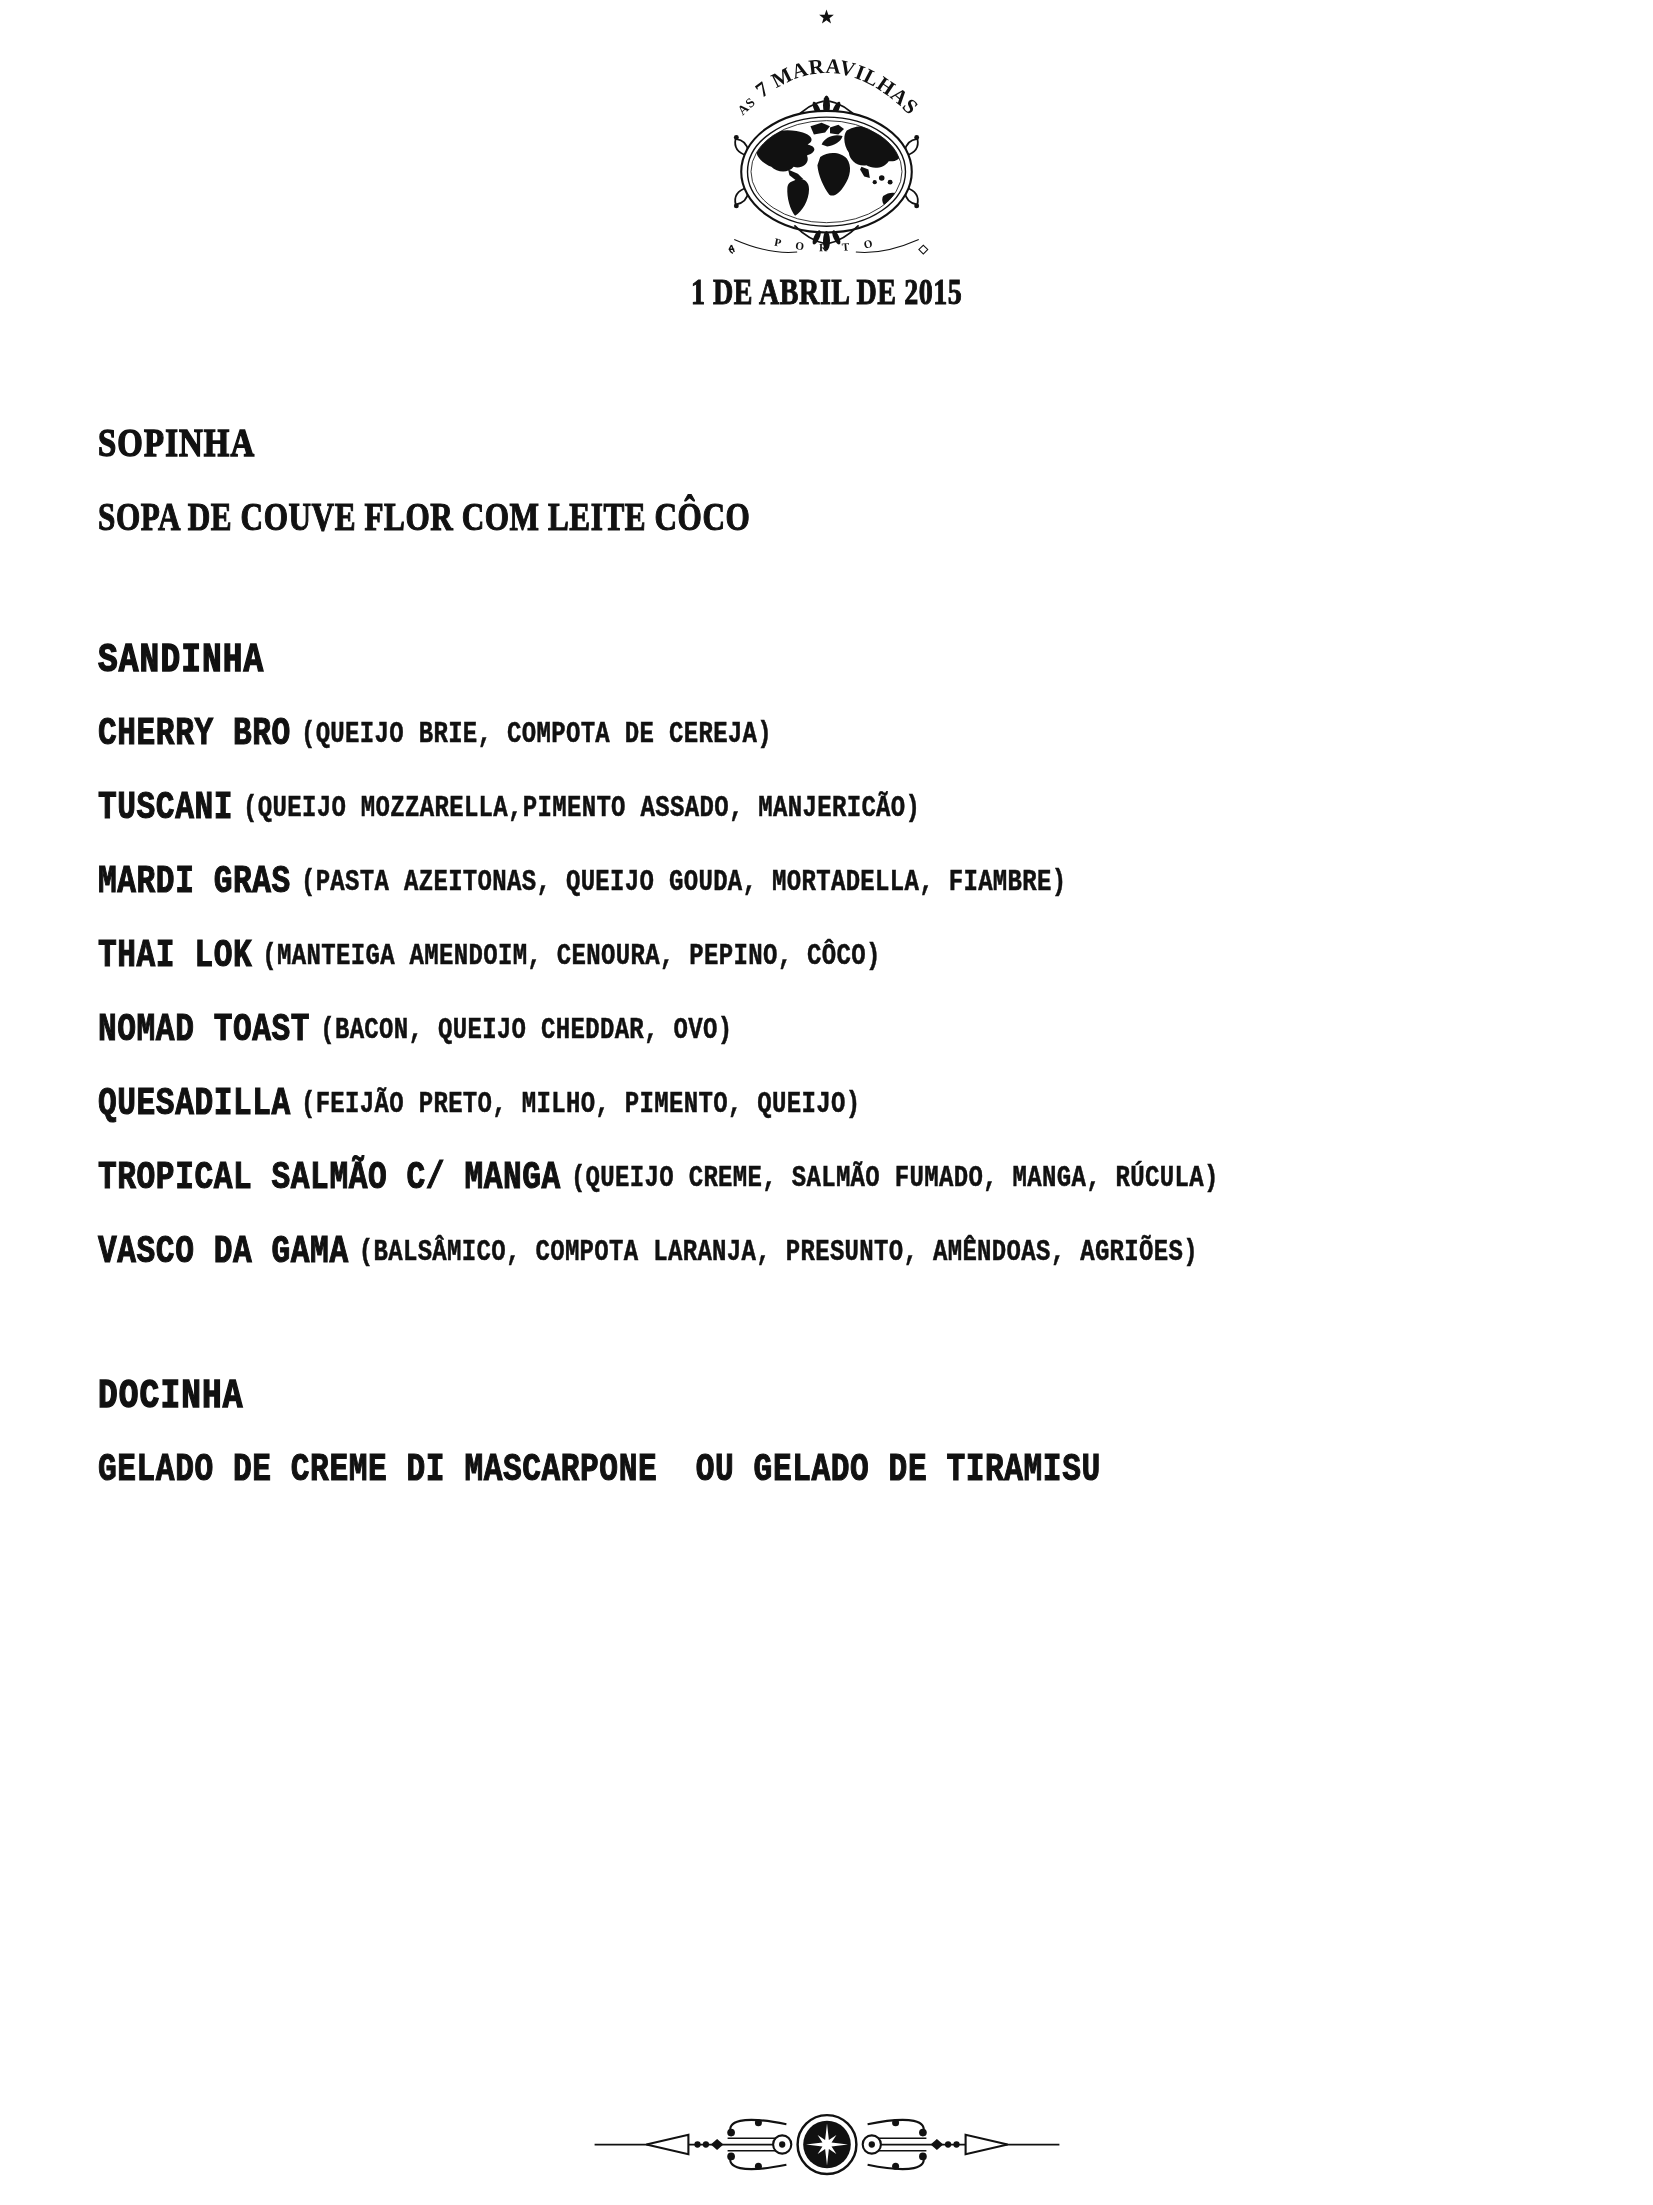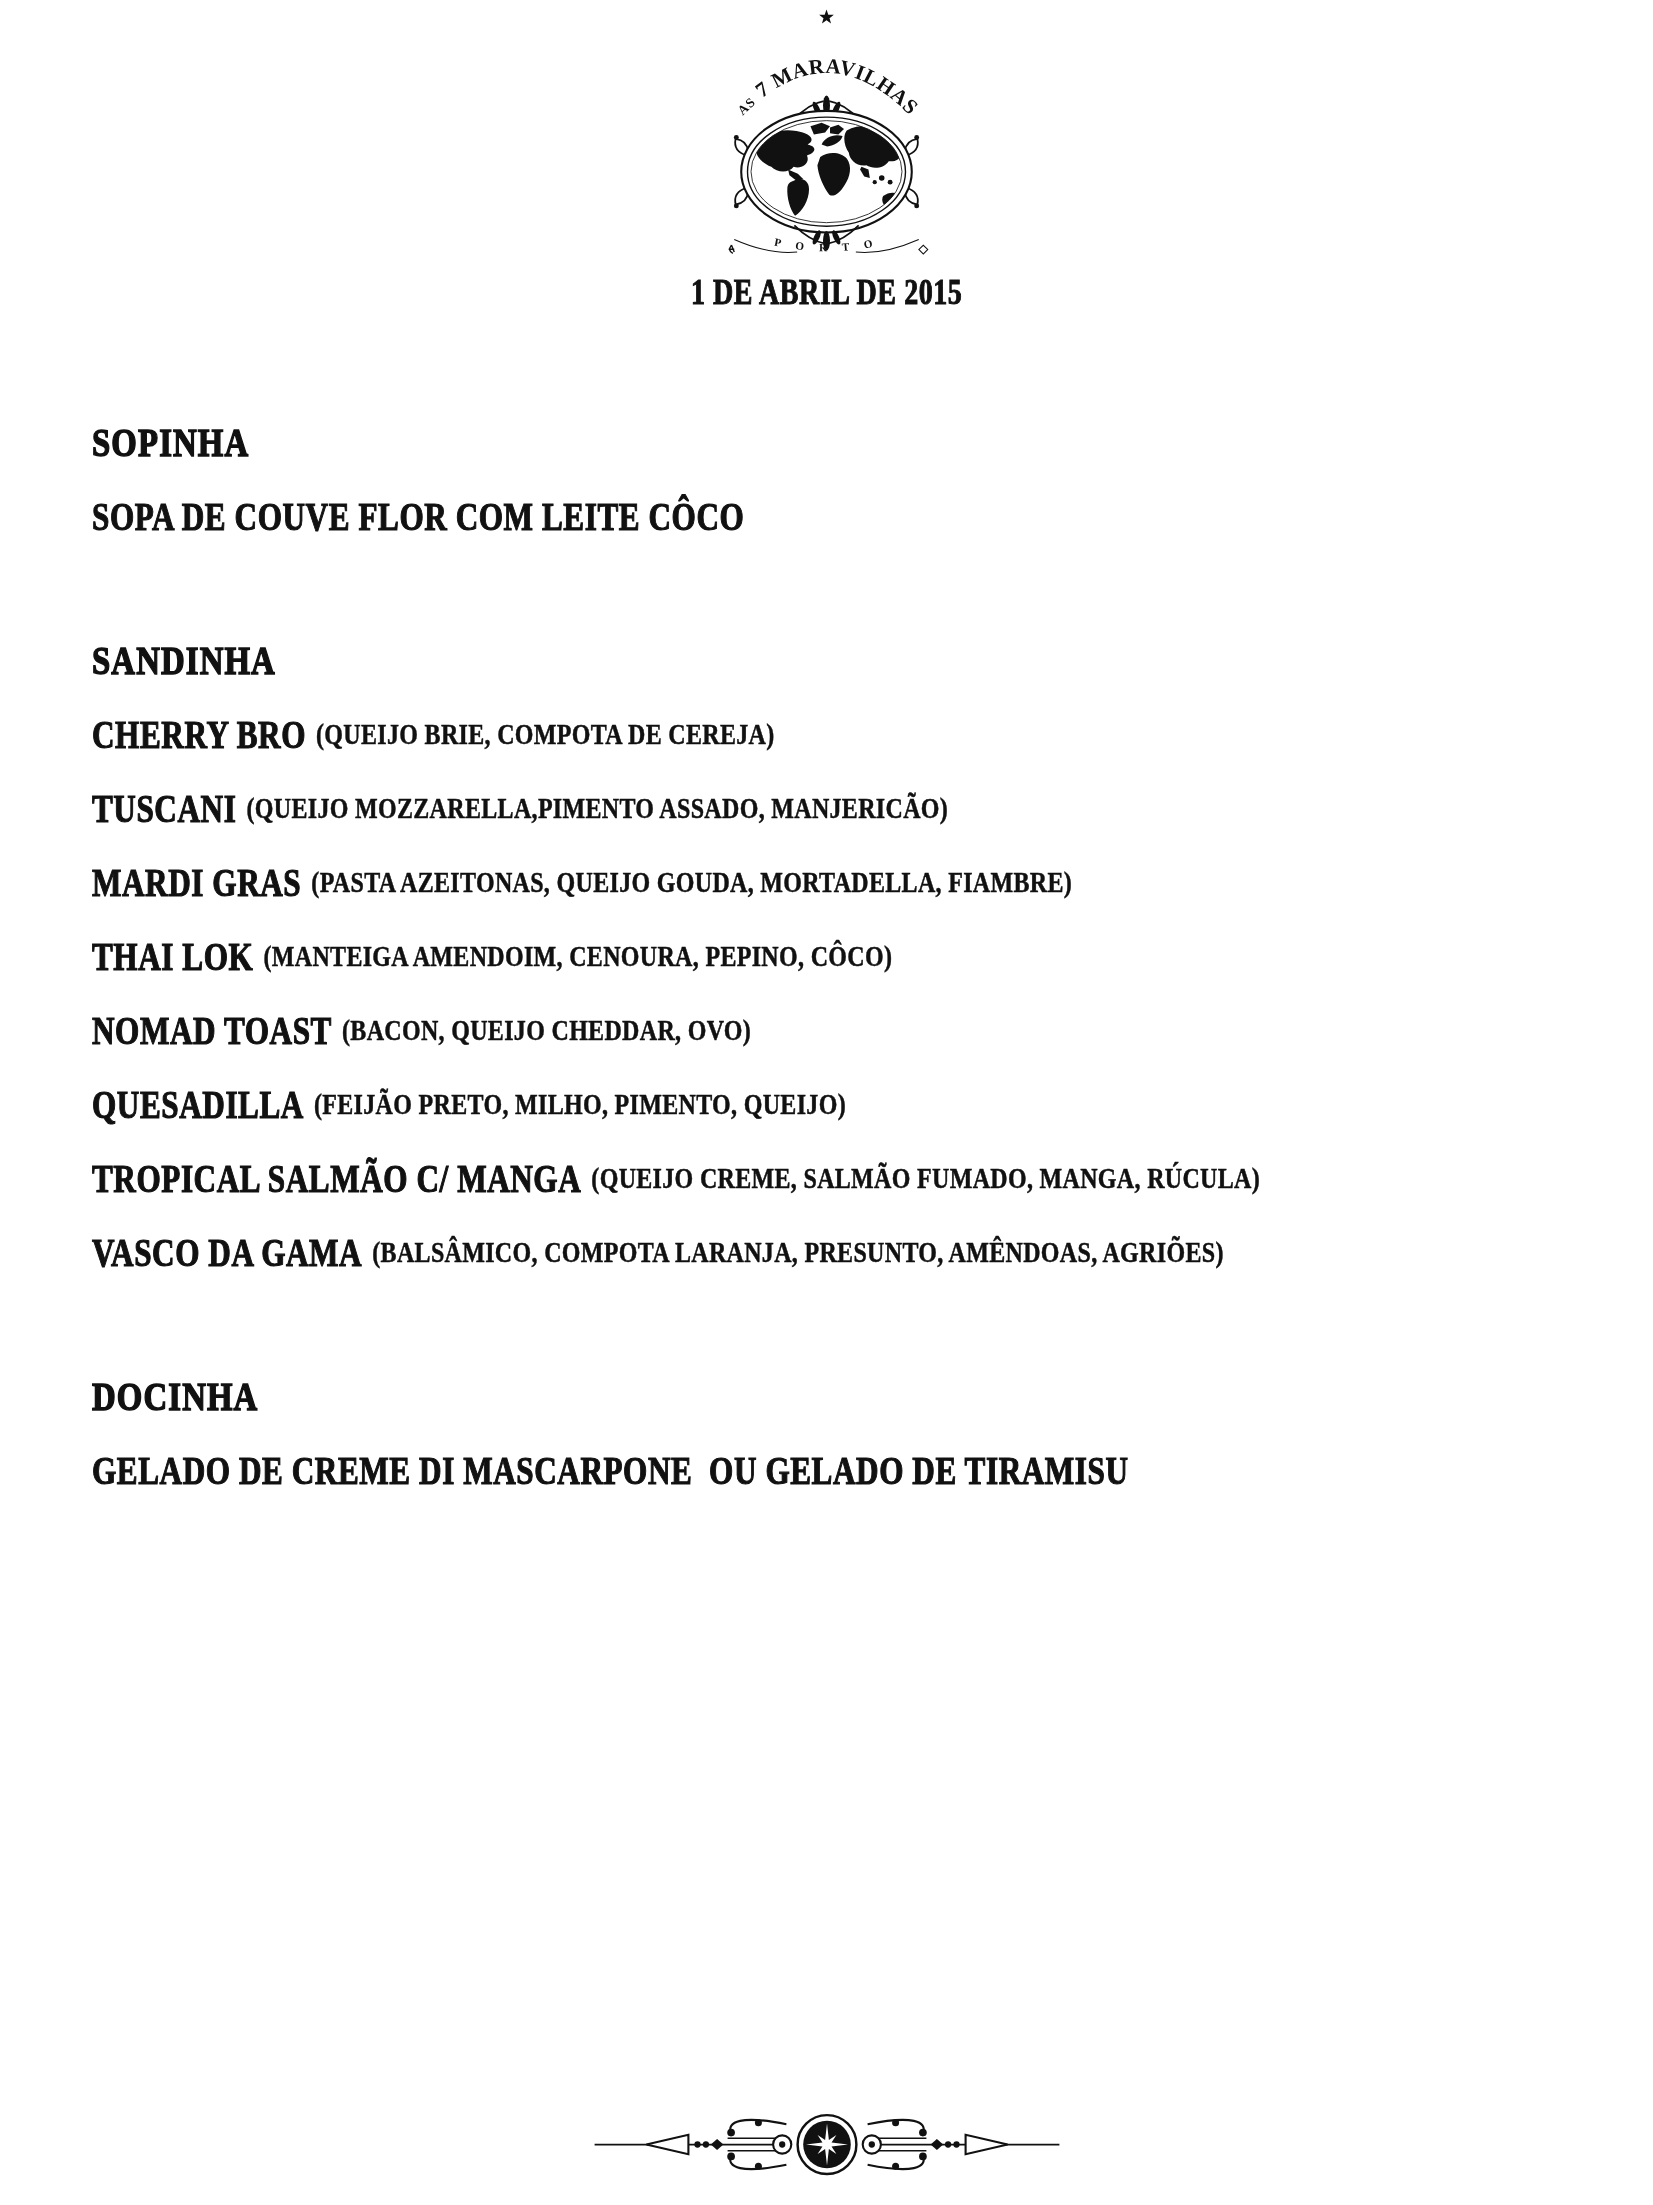--- a/index.html
+++ b/index.html
@@ -29,23 +29,23 @@
     font-size: 35px;
     font-weight: bold;
     letter-spacing: 0.7px;
     line-height: 38px;
     -webkit-text-stroke: 1px #111;
     transform: scaleX(0.8);
     white-space: pre;
   }
   .menu {
     position: absolute;
-    left: 92px; top: 405px; right: 42px;
-  }
-  .menu-section + .menu-section { margin-top: 70px; }
+    left: 98px; top: 405px; right: 42px;
+  }
+  .menu-section + .menu-section { margin-top: 70px; font-family: Liberation Mono, monospace; }
   .menu-line {
     height: 74px;
     display: flex;
     align-items: center;
     white-space: pre;
     transform: scaleX(0.8);
     transform-origin: 0 50%;
   }
   .sec-title {
     font-size: 41px;

